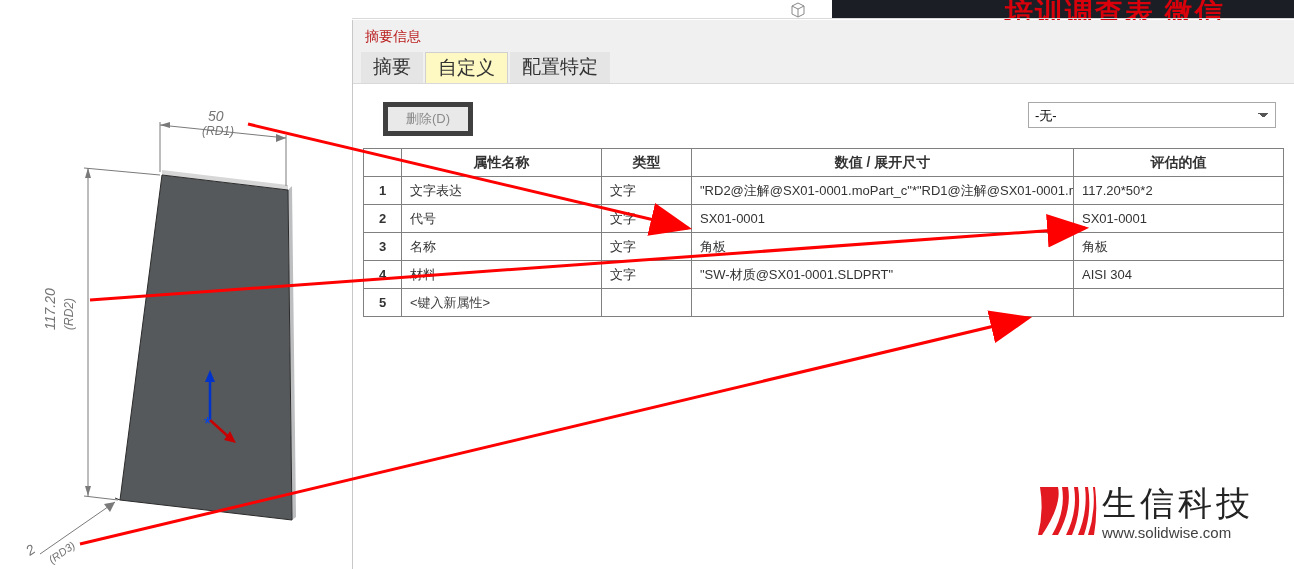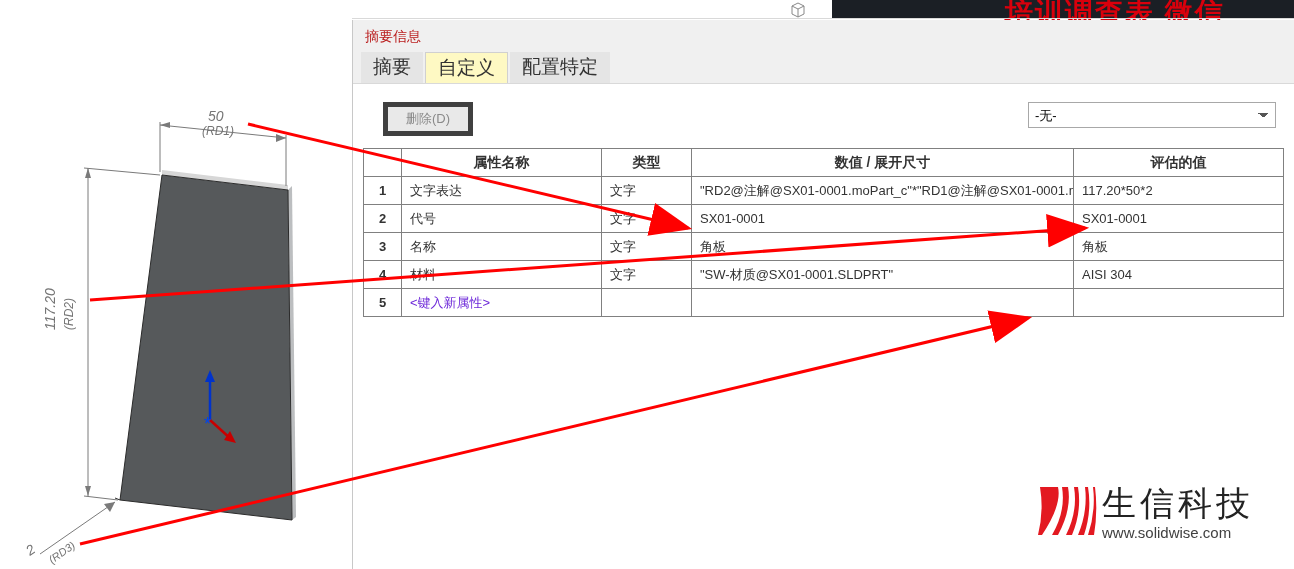--- a/index.html
+++ b/index.html
@@ -160,21 +160,21 @@
     font-size: 14px;
   }
   .grid .idx {
     width: 38px;
     text-align: center;
     background: #fff;
     font-weight: 700;
     font-size: 13px;
   }
   .grid td { background: #fff; }
-  .placeholder { color: #6d28d9; font-style: normal; }
+  .placeholder { color: #404040; font-style: normal; }
 
   
   .brand {
     position: absolute;
     right: 40px;
     bottom: 28px;
     display: flex;
     align-items: center;
     gap: 4px;
   }

